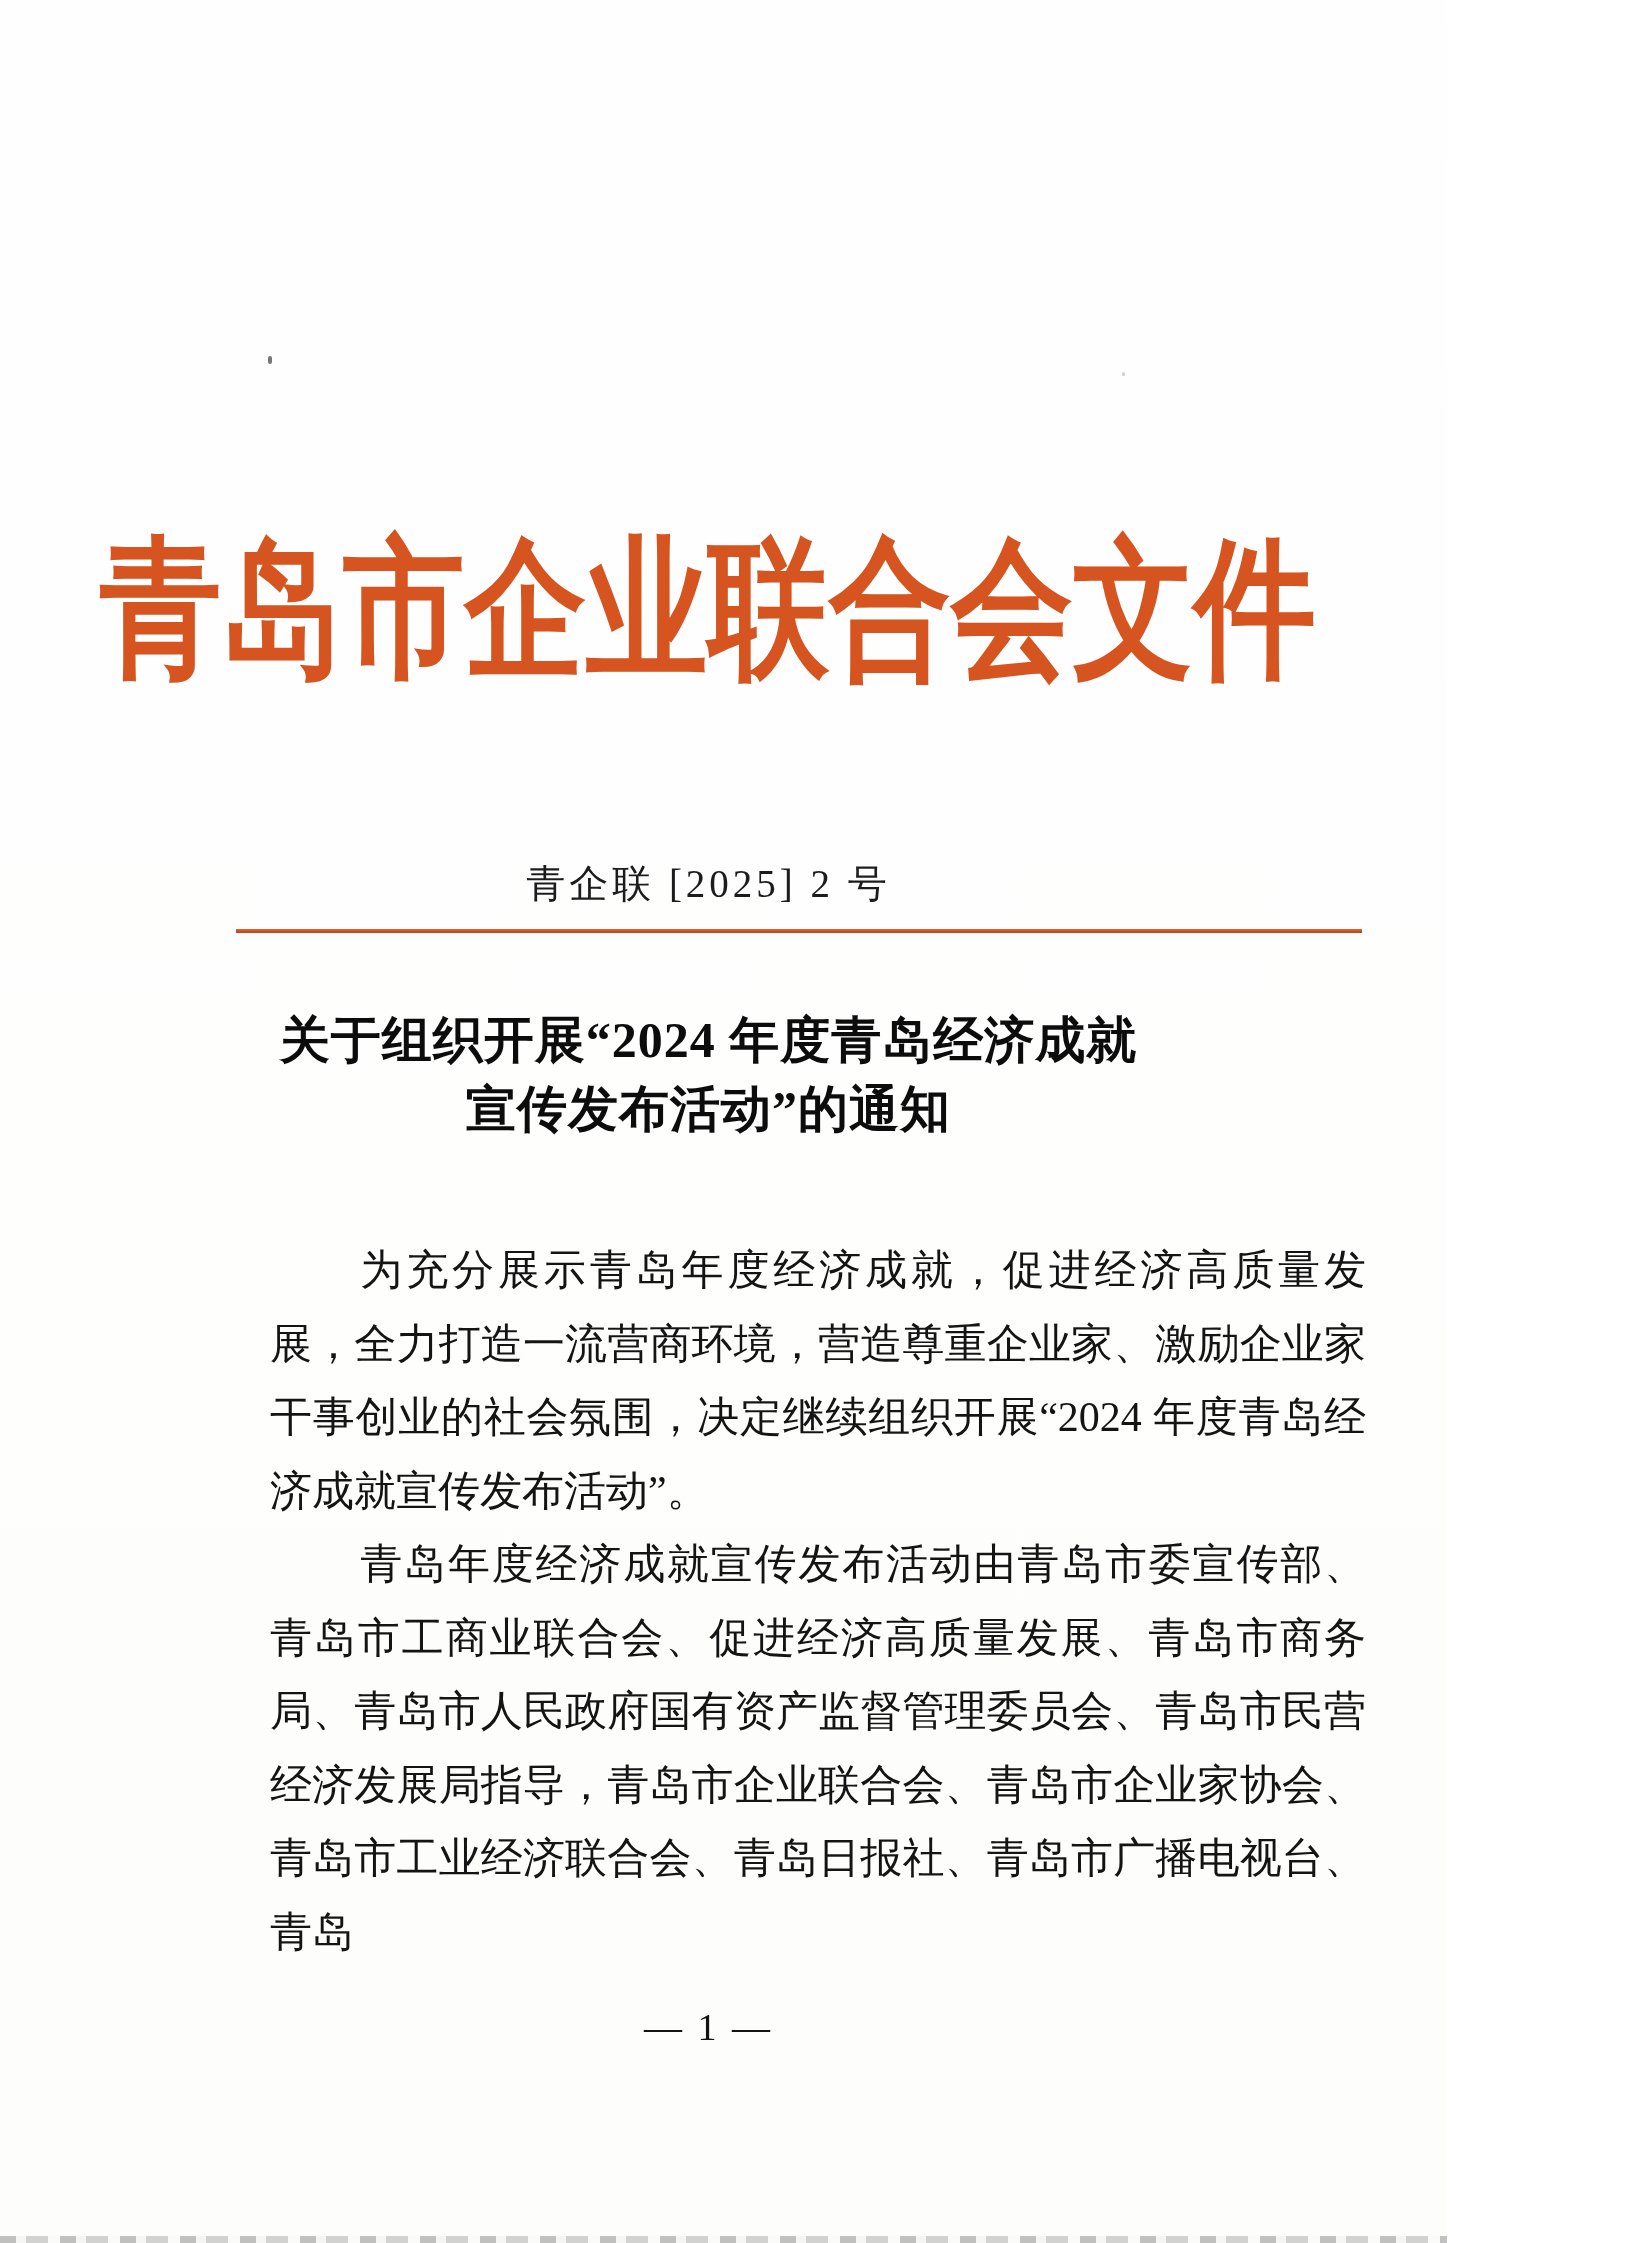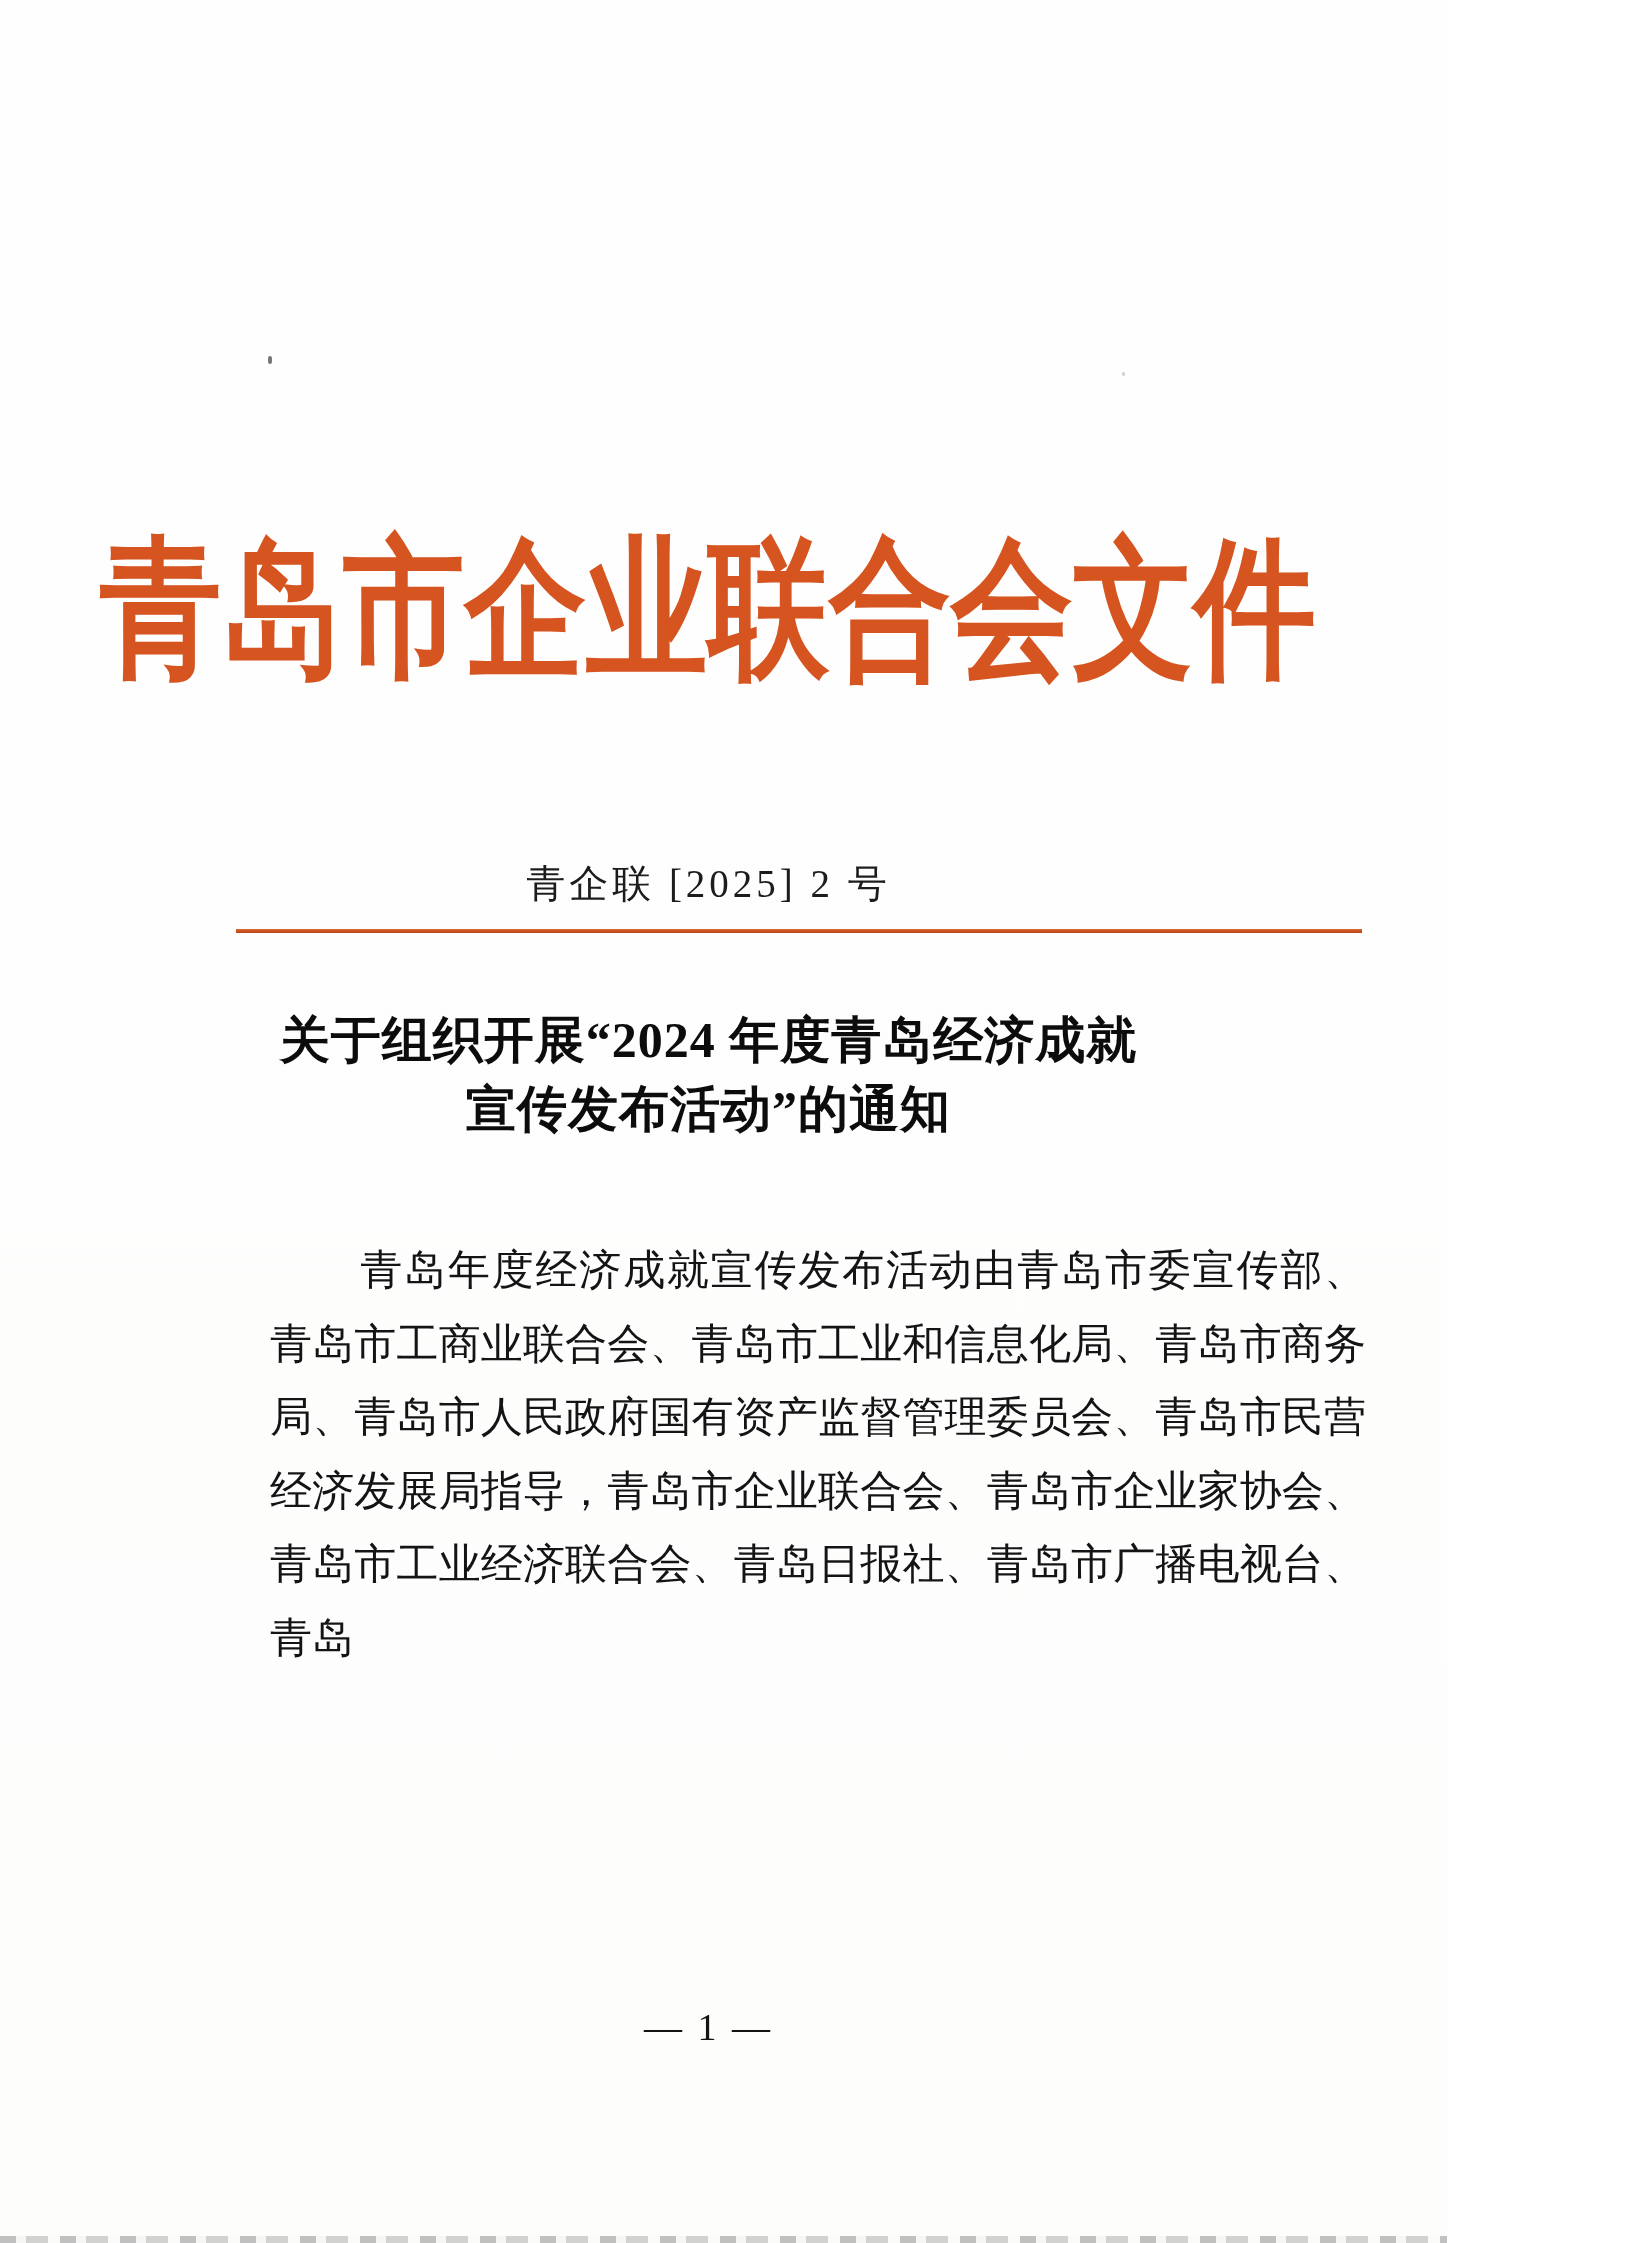--- a/index.html
+++ b/index.html
@@ -137,21 +137,22 @@
   <div class="doc-number">青企联 [2025] 2 号</div>
 
   <div class="red-line"></div>
 
   <div class="heading">
     <span class="h-line">关于组织开展“2024 年度青岛经济成就</span>
     <span class="h-line">宣传发布活动”的通知</span>
   </div>
 
   <div class="body-text">
-    <p class="para">青岛年度经济成就宣传发布活动由青岛市委宣传部、青岛市工商业联合会、青岛市工业和信息化局、青岛市商务局、青岛市人民政府国有资产监督管理委员会、青岛市民营经济发展局指导，青岛市企业联合会、青岛市企业家协会、青岛市工业经济联合会、青岛日报社、青岛市广播电视台、青岛</p>
+    <p class="para">为充分展示青岛年度经济成就，促进经济高质量发展，全力打造一流营商环境，营造尊重企业家、激励企业家干事创业的社会氛围，决定继续组织开展“2024 年度青岛经济成就宣传发布活动”。</p>
+    <p class="para">青岛年度经济成就宣传发布活动由青岛市委宣传部、青岛市工商业联合会、促进经济高质量发展、青岛市商务局、青岛市人民政府国有资产监督管理委员会、青岛市民营经济发展局指导，青岛市企业联合会、青岛市企业家协会、青岛市工业经济联合会、青岛日报社、青岛市广播电视台、青岛</p>
   </div>
 
   <div class="page-number">— 1 —</div>
 
   <div class="scan-speck speck-1"></div>
   <div class="scan-speck speck-2"></div>
   <div class="scan-edge"></div>
 
 </div>
 

